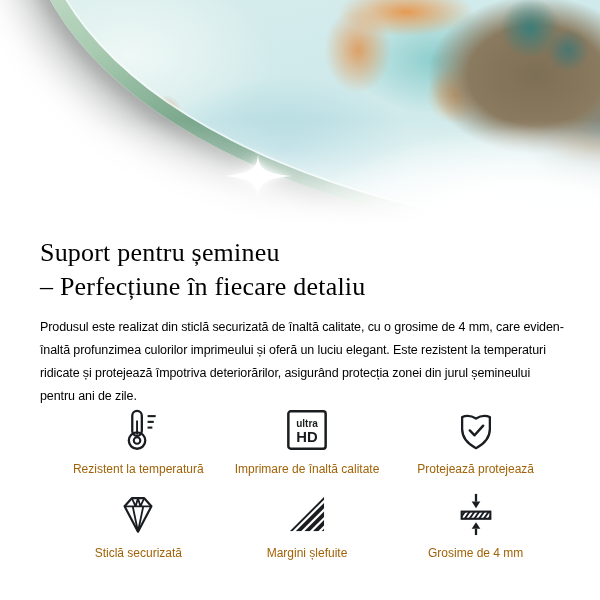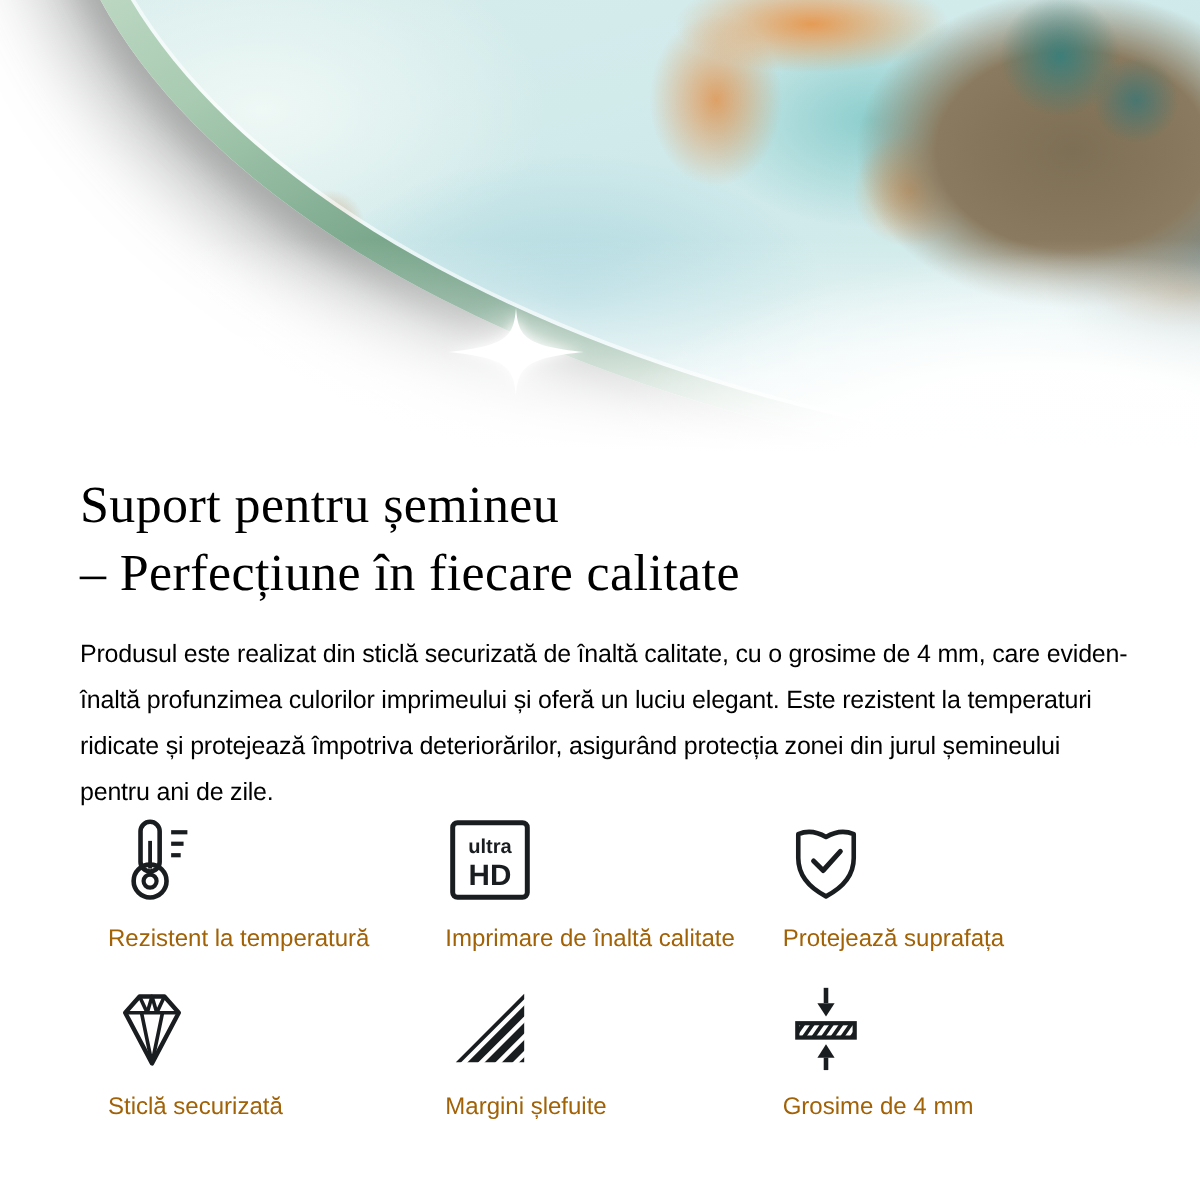--- a/index.html
+++ b/index.html
@@ -55,21 +55,21 @@
   }
   .page-title span { display:block; }
   .desc { margin-top:12px; font-size:12.5px; line-height:23px; color:#000000; letter-spacing:-.1px; }
   .desc-line { white-space:nowrap; }
 
   
   .features {
     display:grid; grid-template-columns:1fr 1fr 1fr; row-gap:14px;
     padding:0 14px; margin-top:0;
   }
-  .feature { display:flex; flex-direction:column; align-items:flex-start; }
+  .feature { display:flex; flex-direction:column; align-items:center; }
   .feature-icon { height:44px; display:flex; align-items:center; justify-content:center; }
   .feature-label { margin-top:9px; font-size:12px; line-height:17px; color:#a16207; white-space:nowrap; }
   .icn { stroke:#1a1d20; fill:none; }
 </style>
 </head>
 <body>
 
 <div class="hero">
   <div class="glass-edge"></div>
   <div class="glass-face"></div>
@@ -77,21 +77,21 @@
     <svg width="72" height="52" viewBox="0 0 72 48">
       <path d="M36 2 C37.2 16 40 21 70 24 C40 27 37.2 32 36 46 C34.8 32 32 27 2 24 C32 21 34.8 16 36 2 Z" fill="#ffffff"></path>
     </svg>
   </div>
   <div class="hero-fade"></div>
 </div>
 
 <div class="content">
   <h1 class="page-title">
     <span>Suport pentru șemineu</span>
-    <span>– Perfecțiune în fiecare calitate</span>
+    <span>– Perfecțiune în fiecare detaliu</span>
   </h1>
   <div class="desc">
     <div class="desc-line">Produsul este realizat din sticlă securizată de înaltă calitate, cu o grosime de 4 mm, care eviden-</div>
     <div class="desc-line">înaltă profunzimea culorilor imprimeului și oferă un luciu elegant. Este rezistent la temperaturi</div>
     <div class="desc-line">ridicate și protejează împotriva deteriorărilor, asigurând protecția zonei din jurul șemineului</div>
     <div class="desc-line">pentru ani de zile.</div>
   </div>
 
   <div class="features">
 
@@ -121,21 +121,21 @@
       <div class="feature-label">Imprimare de înaltă calitate</div>
     </div>
 
     <div class="feature">
       <div class="feature-icon">
         <svg width="44" height="44" viewBox="0 0 46 46">
           <path class="icn" d="M8.5 9.5 Q15.5 6.5 23 11 Q30.5 6.5 37.5 9.5 L37.5 22 Q37.5 34.5 23 42 Q8.5 34.5 8.5 22 Z" stroke-width="2.4" stroke-linejoin="round"></path>
           <path class="icn" d="M16.5 23.5 L21.5 28.5 L30.5 18.5" stroke-width="2.6" stroke-linecap="round" stroke-linejoin="round"></path>
         </svg>
       </div>
-      <div class="feature-label">Protejează suprafața</div>
+      <div class="feature-label">Protejează protejează</div>
     </div>
 
     <div class="feature">
       <div class="feature-icon">
         <svg width="44" height="44" viewBox="0 0 46 46">
           <path class="icn" d="M9 15 L16.5 6.5 L29.5 6.5 L37 15 L23 41.5 Z" stroke-width="2.3" stroke-linejoin="round"></path>
           <path class="icn" d="M9 15 L37 15 M16.5 6.5 L20.5 15 L23 6.5 L25.5 15 L29.5 6.5 M17.5 15 L23 41.5 M28.5 15 L23 41.5" stroke-width="1.9" stroke-linejoin="round"></path>
         </svg>
       </div>
       <div class="feature-label">Sticlă securizată</div>

